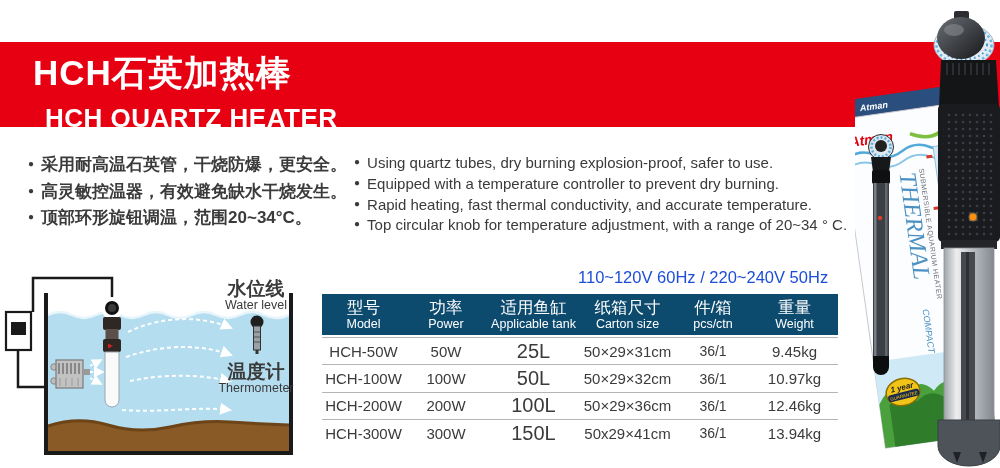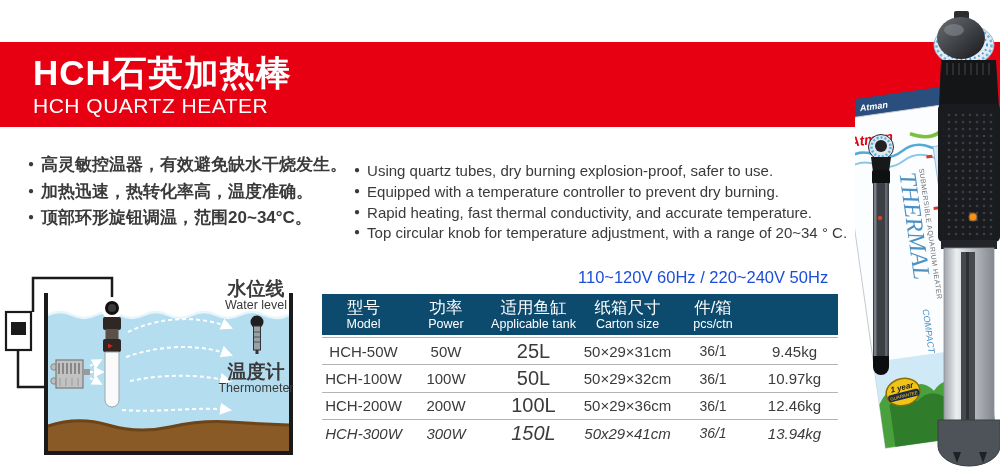--- a/index.html
+++ b/index.html
@@ -4,63 +4,63 @@
 <style>
   html,body { margin:0; padding:0; background:#ffffff; }
   .stage {
     position:relative; width:1000px; height:468px; background:#ffffff;
     overflow:hidden; font-family:"Liberation Sans", sans-serif;
   }
   
   .banner { position:absolute; left:0; top:42px; width:1000px; height:85px; background:#e60012; z-index:1; }
   .banner-inner { padding:9px 0 0 33px; color:#ffffff; }
   .title-zh { margin:0; font-size:35px; font-weight:bold; letter-spacing:1px; line-height:43px; }
-  .title-en { margin:0; font-size:21px; font-weight:normal; letter-spacing:0.5px; line-height:24px; }
+  .title-en { margin:12px; font-size:26px; font-weight:bold; letter-spacing:0.5px; line-height:24px; }
   
   .features { position:absolute; z-index:2; color:#3a3a3a; }
   .features .li { white-space:nowrap; }
   .features .dot { display:inline-block; font-size:10px; vertical-align:3px; margin-right:7px; color:#3a3a3a; }
   .features-zh { left:28px; top:151px; }
   .features-zh .li { font-size:17px; font-weight:bold; line-height:25.5px; }
-  .features-en { left:354px; top:160px; }
+  .features-en { left:354px; top:152px; }
   .features-en .li { font-size:15px; line-height:19.8px; }
   
   .voltage { position:absolute; left:578px; top:268px; font-size:16.5px; color:#1d4ed8; z-index:2; white-space:nowrap; }
   
   .spec-table { position:absolute; left:322px; top:294px; width:516px; z-index:2; }
   .thead { display:flex; background:#0c4a6e; color:#ffffff; height:41px; align-items:center; }
   .th { text-align:center; }
   .th .zh { font-size:16.5px; line-height:19px; }
   .th .en { font-size:12.5px; line-height:15px; }
   .c0{width:83px;} .c1{width:82px;} .c2{width:93px;} .c3{width:95px;} .c4{width:76px;} .c5{width:87px;}
   .tbody { margin-top:2px; border-top:1.5px solid #b5b5b5; }
   .tr { display:flex; height:26.4px; align-items:center; border-bottom:1.5px solid #b5b5b5; color:#3b3b3b; }
-  .tr:last-child { border-bottom:none;font-style:italic; }
+  .tr:last-child { border-bottom:none; }
   .td { text-align:center; font-size:15px; }
   .td.c2 { font-size:20px; }
   .td.c4 { font-size:14px; }
   
   .diagram { position:absolute; left:0; top:270px; z-index:2; }
   .product { position:absolute; left:855px; top:0; z-index:5; }
 </style>
 </head>
 <body>
 
 <div class="stage">
 
   <div class="banner">
     <div class="banner-inner">
       <h1 class="title-zh">HCH石英加热棒</h1>
       <h2 class="title-en">HCH QUARTZ HEATER</h2>
     </div>
   </div>
 
   <div class="features features-zh">
+    <div class="li"><span class="dot">●</span><span>采用耐高温石英管，干烧防爆，更安全。</span></div>
     <div class="li"><span class="dot">●</span><span>高灵敏控温器，有效避免缺水干烧发生。</span></div>
-    <div class="li"><span class="dot">●</span><span>加热迅速，热转化率高，温度准确。</span></div>
     <div class="li"><span class="dot">●</span><span>顶部环形旋钮调温，范围20~34°C。</span></div>
   </div>
 
   <div class="features features-en">
     <div class="li"><span class="dot">●</span><span>Using quartz tubes, dry burning explosion-proof, safer to use.</span></div>
     <div class="li"><span class="dot">●</span><span>Equipped with a temperature controller to prevent dry burning.</span></div>
     <div class="li"><span class="dot">●</span><span>Rapid heating, fast thermal conductivity, and accurate temperature.</span></div>
     <div class="li"><span class="dot">●</span><span>Top circular knob for temperature adjustment, with a range of 20~34 ° C.</span></div>
   </div>
 
@@ -80,20 +80,24 @@
           <div class="zh">适用鱼缸</div>
           <div class="en">Applicable tank</div>
         </div>
       <div class="th c3">
           <div class="zh">纸箱尺寸</div>
           <div class="en">Carton size</div>
         </div>
       <div class="th c4">
           <div class="zh">件/箱</div>
           <div class="en">pcs/ctn</div>
+        </div>
+      <div class="th c5">
+          <div class="zh">重量</div>
+          <div class="en">Weight</div>
         </div>
     </div>
     <div class="tbody">
       <div class="tr">
         <div class="td c0">HCH-50W</div>
         <div class="td c1">50W</div>
         <div class="td c2">25L</div>
         <div class="td c3">50×29×31cm</div>
         <div class="td c4">36/1</div>
         <div class="td c5">9.45kg</div>

